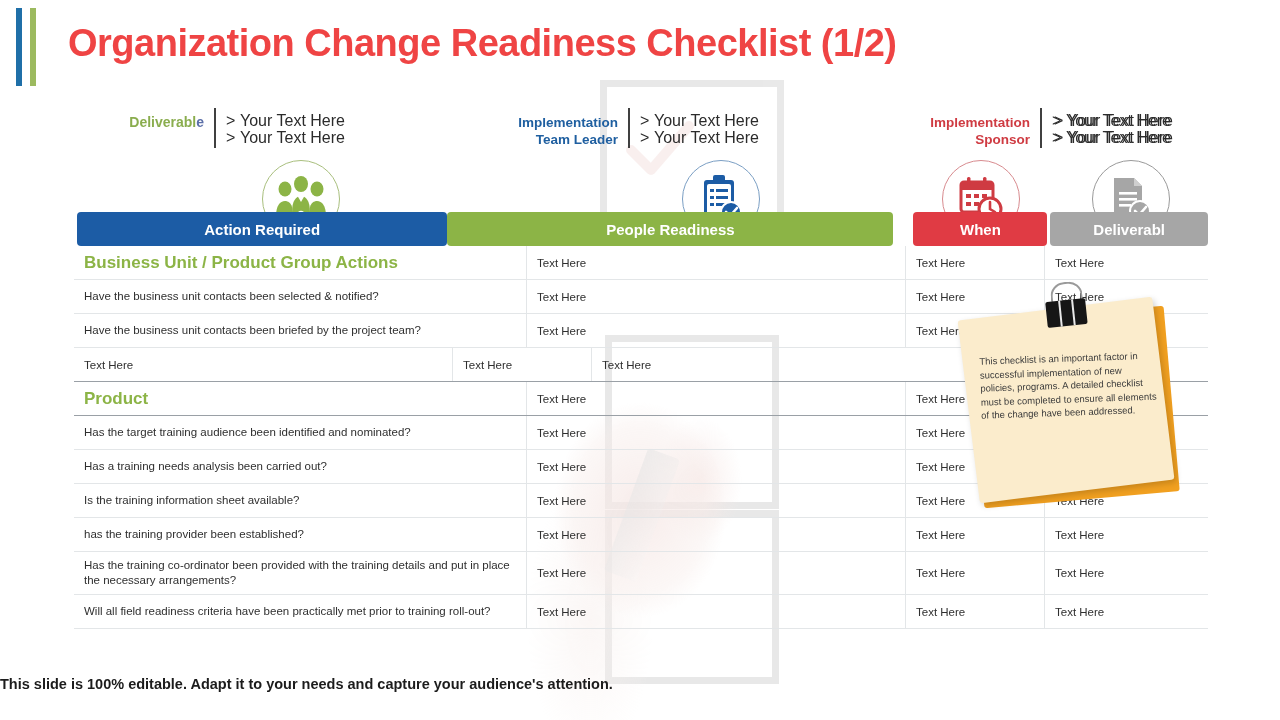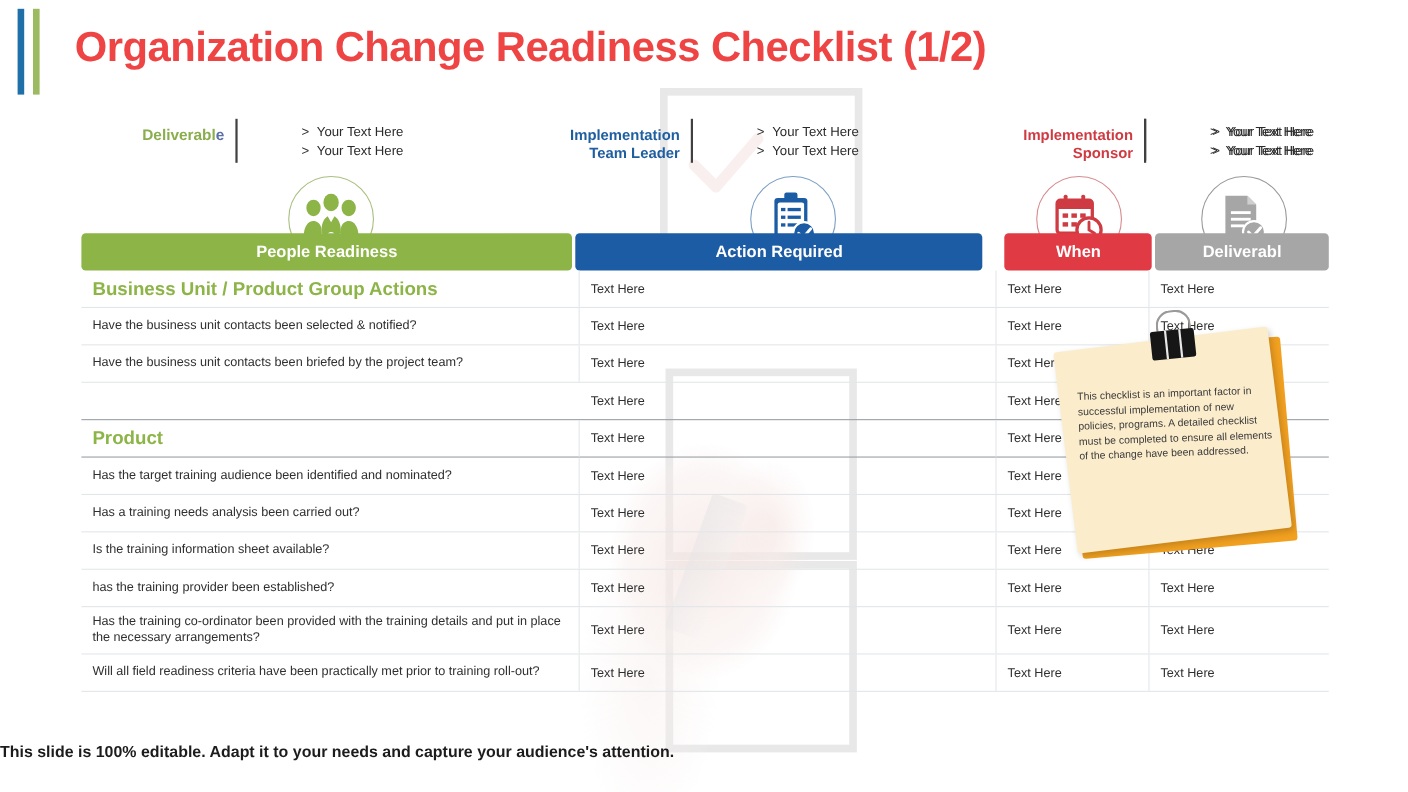--- a/index.html
+++ b/index.html
@@ -47,21 +47,21 @@
   }
 
   
   .role{position:absolute;top:108px;display:flex;align-items:flex-start;}
   .role .role-title{
     font-size:13.5px;font-weight:bold;line-height:17px;text-align:right;
     padding-top:6px;
   }
   .role .divider{width:2px;background:#404040;height:40px;margin:0 10px;}
   .role .bullets{padding-top:4px;}
-  .role .bullet{font-size:12px;color:#2b2b2b;line-height:17px;white-space:nowrap;margin-left:48px;}
+  .role .bullet{font-size:16px;color:#2b2b2b;line-height:17px;white-space:nowrap;}
   .role .bullet .gt{display:inline-block;width:14px;color:#2b2b2b;}
 
   #role-deliverable{left:108px;}
   #role-deliverable .role-title{width:96px;color:#8aad4e;font-size:14px;}
   #role-deliverable .role-title .tail{color:#5b6fa8;}
   #role-leader{left:470px;}
   #role-leader .role-title{width:148px;color:#1f5fa0;}
   #role-sponsor{left:880px;}
   #role-sponsor .role-title{width:150px;color:#cf3b42;}
   #role-completed{left:1040px;}
@@ -86,21 +86,21 @@
     display:flex;align-items:center;justify-content:center;
     color:#fff;font-size:15px;font-weight:bold;border-radius:4px;
     height:34px;box-sizing:border-box;
   }
   .th-people{width:453px;background:#8cb446;}
   .th-action{width:376px;background:#1c5ca5;margin-left:3px;}
   .th-when{width:136px;background:#e03b44;margin-left:20px;}
   .th-completed{width:160px;background:#a6a6a6;margin-left:3px;}
 
   .tbody{position:relative;}
-  .trow{display:flex;border-bottom:1px solid #e3e6e8;min-height:34px;box-sizing:border-box;justify-content:flex-end;}
+  .trow{display:flex;border-bottom:1px solid #e3e6e8;min-height:34px;box-sizing:border-box;}
   .trow.thick{border-bottom:1px solid #9aa0a6;}
   .c1{
     width:453px;box-sizing:border-box;padding:6px 10px 6px 10px;
     font-size:11.5px;color:#2f2f2f;line-height:15px;
     display:flex;align-items:center;
     border-right:1px solid #e3e6e8;
   }
   .c1.section{
     font-size:17px;font-weight:bold;color:#8cb446;padding-top:6px;padding-bottom:6px;
   }
@@ -279,22 +279,22 @@
         <rect x="11" y="23" width="18" height="2.6"></rect>
         <rect x="11" y="29" width="12" height="2.6"></rect>
       </g>
       <circle cx="32" cy="36" r="10" fill="#a6a6a6" stroke="#ffffff" stroke-width="2"></circle>
       <path d="M27 36 L31 40 L38 32" stroke="#ffffff" stroke-width="2.6" fill="none" stroke-linecap="round" stroke-linejoin="round"></path>
     </svg>
   </div>
 
   <div class="table">
     <div class="thead">
+      <div class="th th-action">Action Required</div>
       <div class="th th-people">People Readiness</div>
-      <div class="th th-action">Action Required</div>
       <div class="th th-when">When</div>
       <div class="th th-completed">Deliverabl</div>
     </div>
     <div class="tbody" id="tbody">
         <div class="trow">
           <div class="c1 section">Business Unit / Product Group Actions</div>
           <div class="c2">Text Here</div>
           <div class="c3">Text Here</div>
           <div class="c4">Text Here</div>
         </div>

